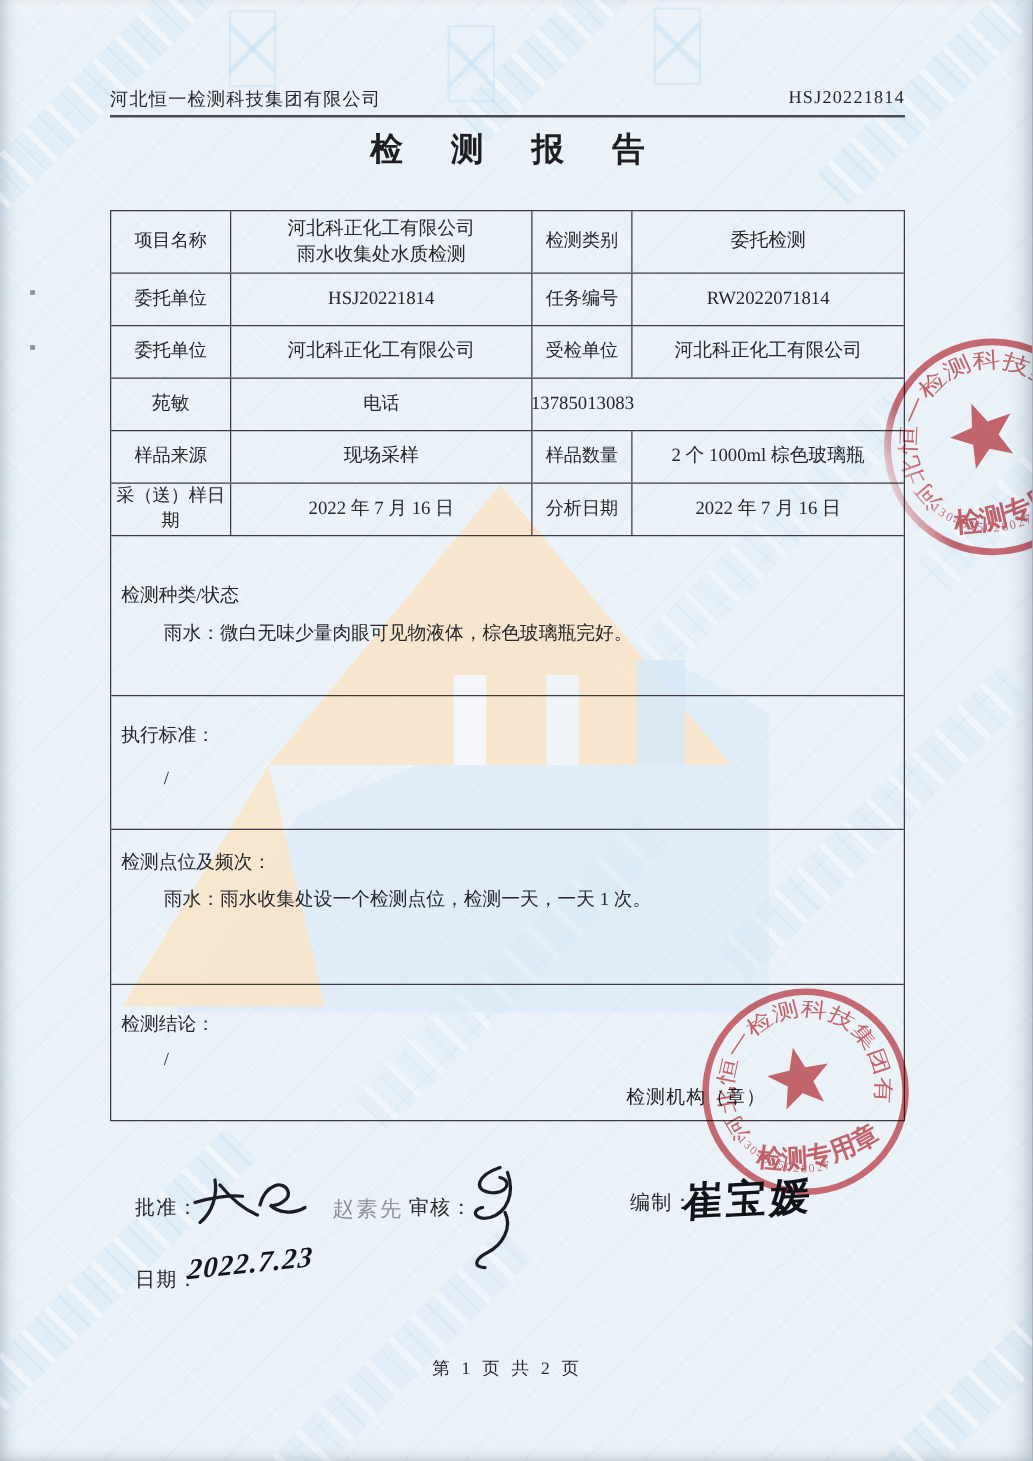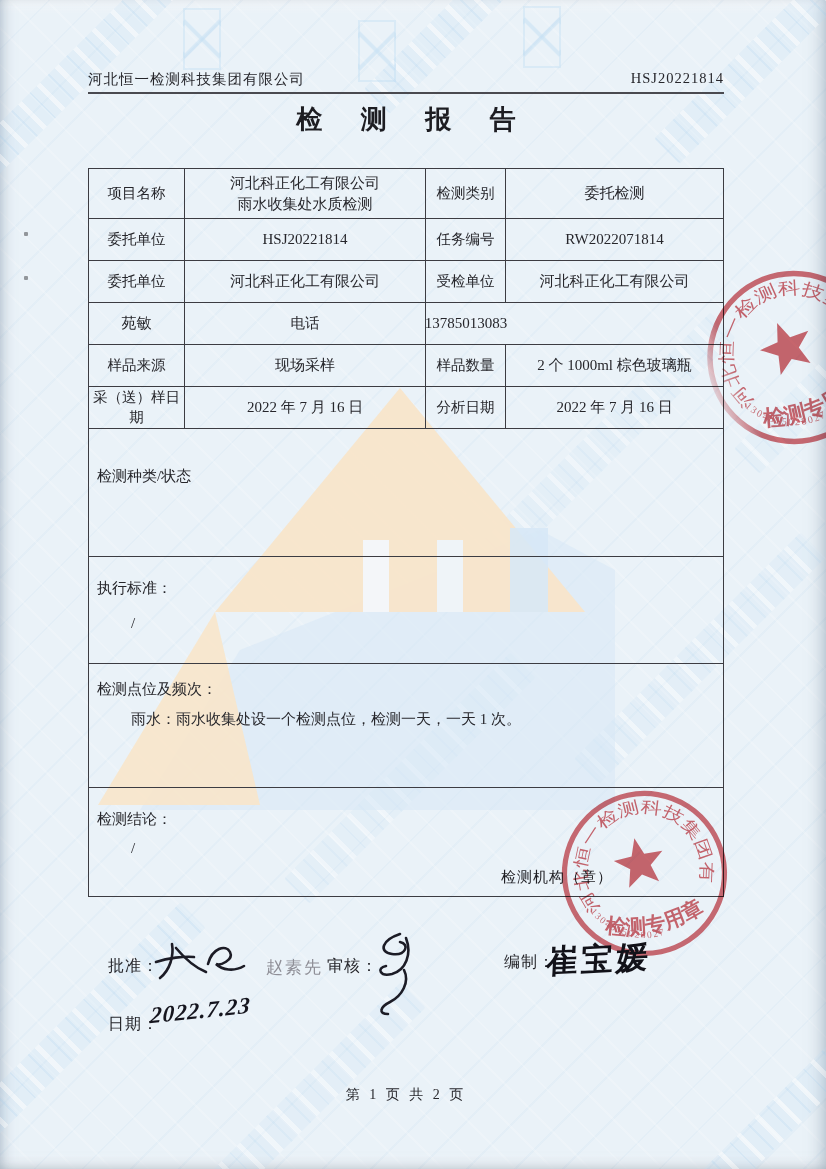--- a/index.html
+++ b/index.html
@@ -151,20 +151,21 @@
     </div>
     <div class="t-row rn">
       <div class="cell lab">采（送）样日期</div>
       <div class="cell val">2022 年 7 月 16 日</div>
       <div class="cell lab">分析日期</div>
       <div class="cell val last">2022 年 7 月 16 日</div>
     </div>
 
     <div class="t-sec s1">
       <div class="sec-label">检测种类/状态</div>
+      <div class="sec-content">雨水：微白无味少量肉眼可见物液体，棕色玻璃瓶完好。</div>
     </div>
     <div class="t-sec s2">
       <div class="sec-label">执行标准：</div>
       <div class="sec-content">/</div>
     </div>
     <div class="t-sec s3">
       <div class="sec-label">检测点位及频次：</div>
       <div class="sec-content">雨水：雨水收集处设一个检测点位，检测一天，一天 1 次。</div>
     </div>
     <div class="t-sec s4">

